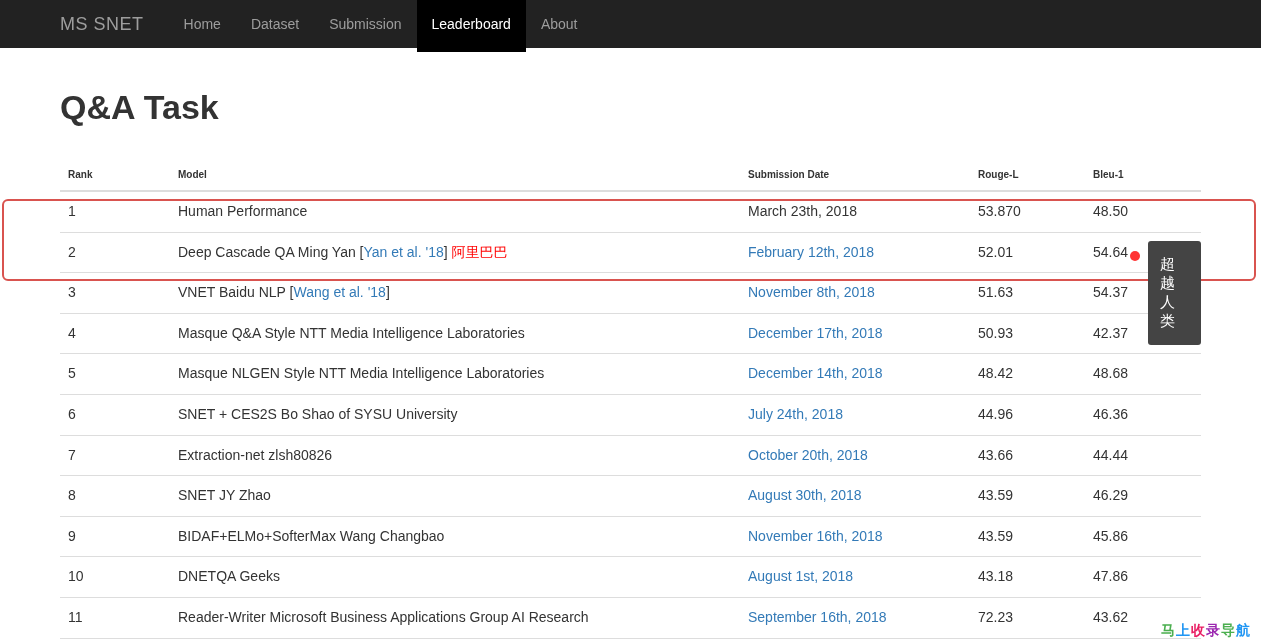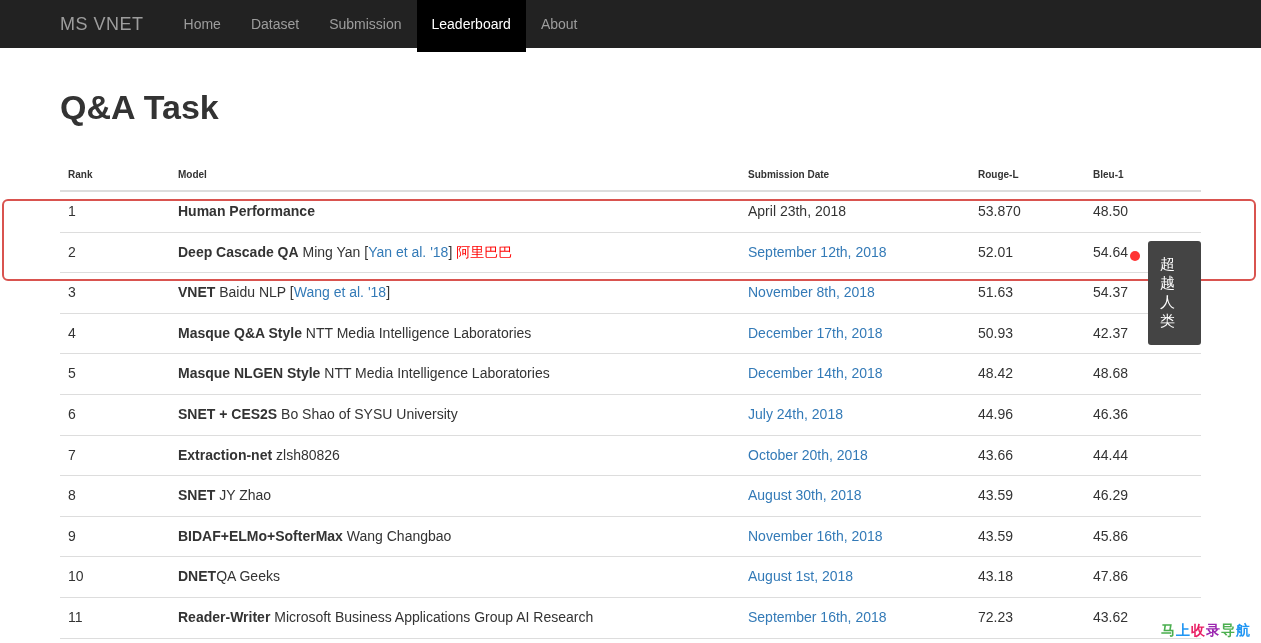--- a/index.html
+++ b/index.html
@@ -63,21 +63,21 @@
     border-top: 1px solid #ddd;
     vertical-align: top;
     color: #333;
     line-height: 1.4;
   }
   .col-rank { width: 110px; }
   .col-model { width: 570px; }
   .col-date { width: 230px; }
   .col-rouge { width: 115px; }
   .col-bleu { width: auto; }
-  .model-name { font-weight: 700; }
+  .model-name { font-weight: 400; }
   .model-paper { color: #337ab7; cursor: pointer; }
   .date-link { color: #337ab7; cursor: pointer; }
   .date-plain { color: #333; }
   .cn-red { color: #ff0000; }
   .highlight-box {
     position: absolute;
     border: 2px solid #d9534f;
     border-radius: 6px;
     pointer-events: none;
   }
@@ -104,21 +104,21 @@
   }
   .watermark .c1 { color: #4CAF50; }
   .watermark .c2 { color: #2196F3; }
   .watermark .c3 { color: #E91E63; }
   .watermark .c4 { color: #9C27B0; }
 </style>
 </head>
 <body>
 
 <div class="navbar">
-  <div class="brand">MS VNET</div>
+  <div class="brand">MS SNET</div>
   <div id="nav-slot" style="display: flex;">
       <div class="nav-item">Home</div>
       <div class="nav-item">Dataset</div>
       <div class="nav-item">Submission</div>
       <div class="nav-item active">Leaderboard</div>
       <div class="nav-item">About</div>
     </div>
 </div>
 
 <div class="container">
@@ -132,28 +132,28 @@
           <th class="col-model">Model</th>
           <th class="col-date">Submission Date</th>
           <th class="col-rouge">Rouge-L</th>
           <th class="col-bleu">Bleu-1</th>
         </tr>
       </thead>
       <tbody id="lb-body">
           <tr>
             <td>1</td>
             <td><span class="model-name">Human Performance</span></td>
-            <td><span class="date-plain">April 23th, 2018</span></td>
+            <td><span class="date-plain">March 23th, 2018</span></td>
             <td>53.870</td>
             <td>48.50</td>
           </tr>
           <tr>
             <td>2</td>
             <td><span class="model-name">Deep Cascade QA</span><span> Ming Yan [</span><span class="model-paper">Yan et al. '18</span><span>]   </span><span class="cn-red">阿里巴巴</span></td>
-            <td><span class="date-link">September 12th, 2018</span></td>
+            <td><span class="date-link">February 12th, 2018</span></td>
             <td>52.01</td>
             <td>54.64</td>
           </tr>
           <tr>
             <td>3</td>
             <td><span class="model-name">VNET</span><span> Baidu NLP [</span><span class="model-paper">Wang et al. '18</span><span>]</span></td>
             <td><span class="date-link">November 8th, 2018</span></td>
             <td>51.63</td>
             <td>54.37</td>
           </tr>

